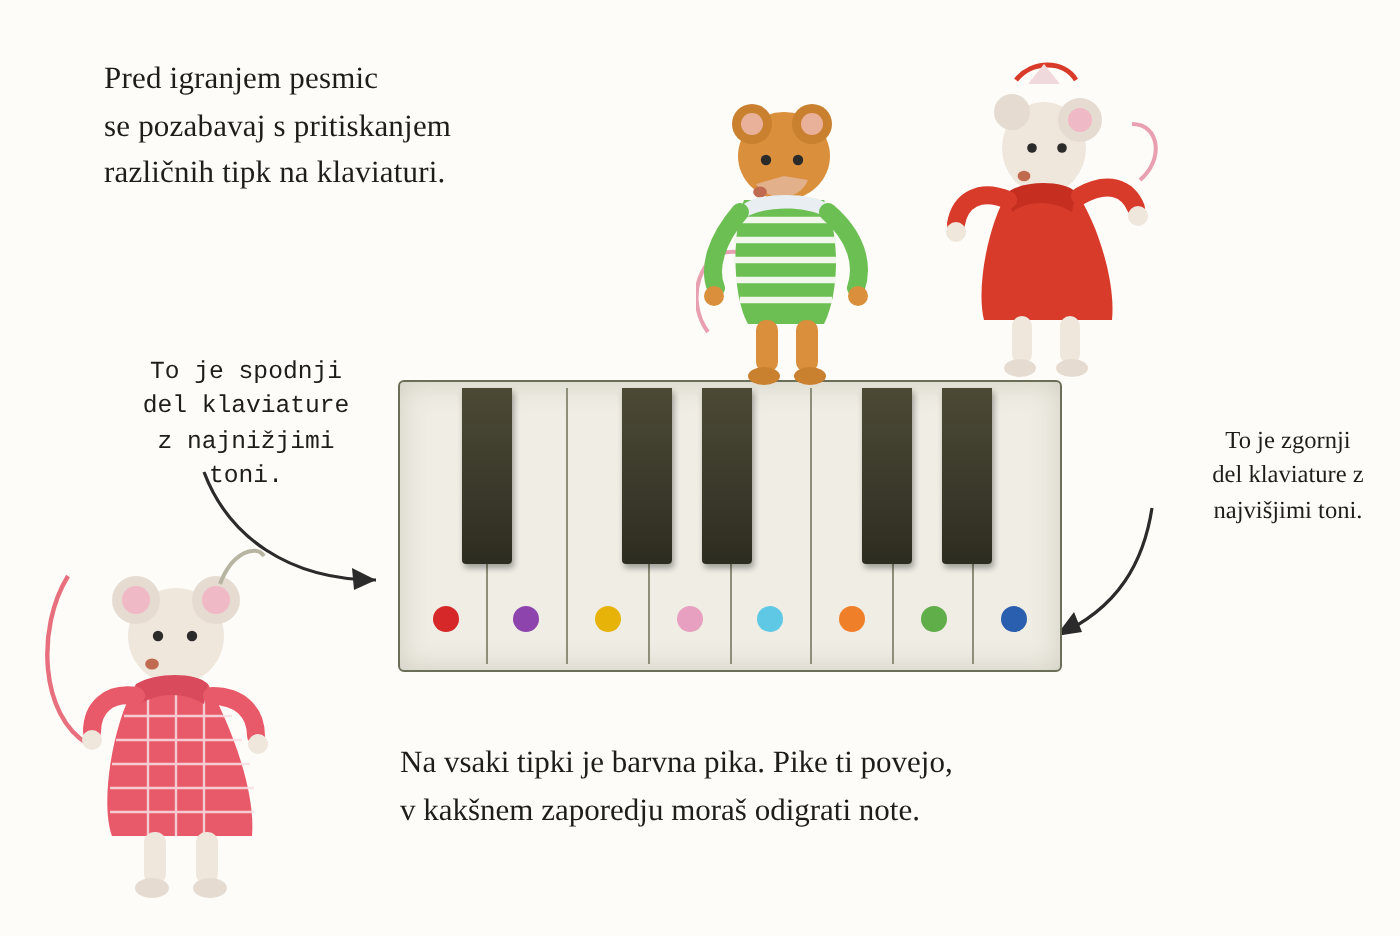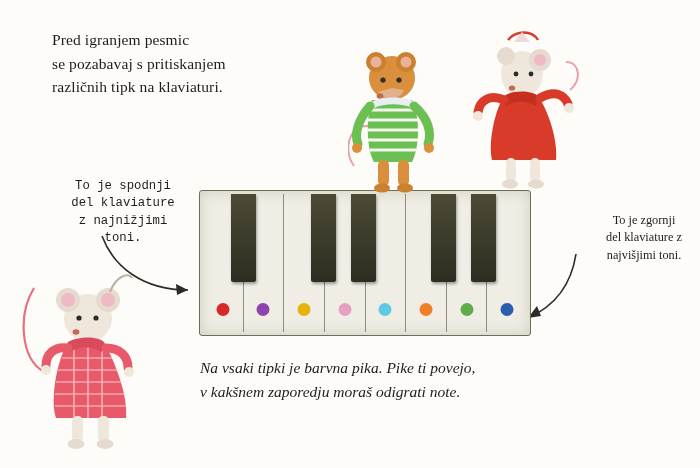--- a/index.html
+++ b/index.html
@@ -44,25 +44,24 @@
     font-family: Liberation Mono, monospace;
   }
   .caption.right {
     left: 576px;
     top: 212px;
     width: 136px;
   }
   .bottom-text {
     position: absolute;
     left: 200px;
-    top: 356px;
+    top: 370px;
     font-size: 15.5px;
     line-height: 1.55;
     white-space: pre-line;
-    font-style: italic;
   }
 
   
   .keyboard {
     position: absolute;
     left: 199px;
     top: 190px;
     width: 332px;
     height: 146px;
   }

